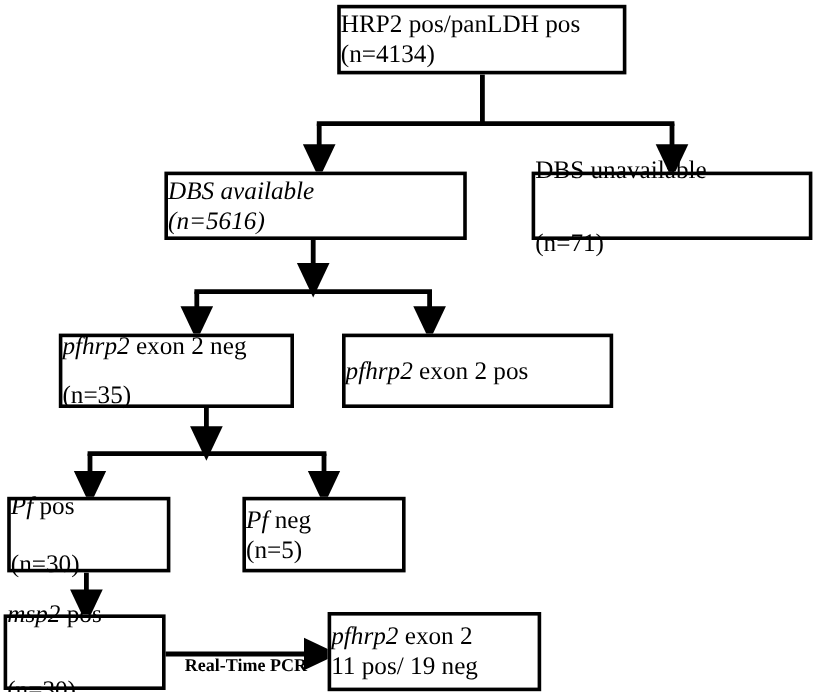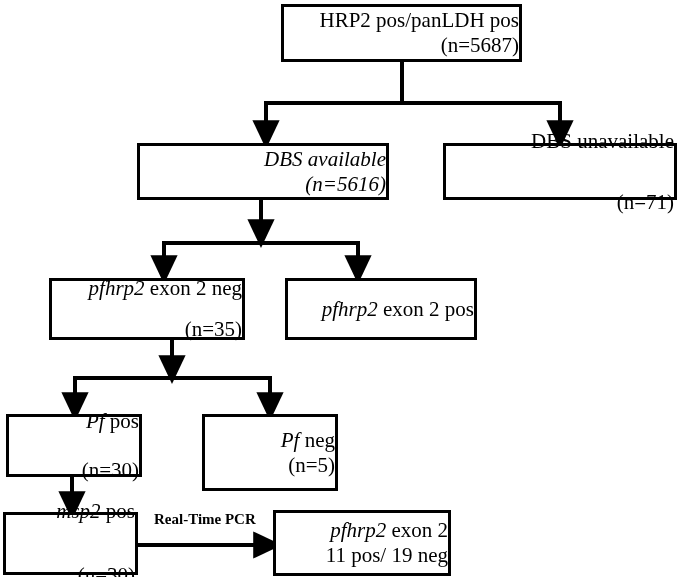--- a/index.html
+++ b/index.html
@@ -15,21 +15,21 @@
     font-family: "Liberation Serif", "DejaVu Serif", serif;
     overflow: hidden;
   }
   .node {
     position: absolute;
     box-sizing: border-box;
     border: 3px solid #000000;
     background: #ffffff;
     display: flex;
     flex-direction: column;
-    align-items: flex-end;
+    align-items: flex-start;
     justify-content: center;
     text-align: center;
     color: #000000;
     line-height: 1.18;
     font-size: 21px;
     z-index: 3;
   }
   .node .line1, .node .line2 {
     display: block;
     white-space: nowrap;
@@ -38,20 +38,21 @@
     font-style: italic;
   }
   .edge-label {
     position: absolute;
     font-size: 15px;
     font-weight: bold;
     color: #000000;
     white-space: nowrap;
     z-index: 4;
     font-family: "Liberation Serif", "DejaVu Serif", serif;
+    margin-top: 36px;
   }
   svg.connectors {
     position: absolute;
     left: 0;
     top: 0;
     width: 685px;
     height: 577px;
     z-index: 1;
   }
 </style>
@@ -92,54 +93,54 @@
       <line x1="72" y1="477" x2="72" y2="504" stroke="#000000" stroke-width="4" marker-end="url(#arrowhead)"></line>
     </g>
 
     <g>
       <line x1="137" y1="545" x2="266" y2="545" stroke="#000000" stroke-width="4" marker-end="url(#arrowhead)"></line>
     </g>
   </svg>
 
   <div class="node" style="left:281px; top:4px; width:241px; height:58px;">
     <span class="line1">HRP2 pos/panLDH pos</span>
-    <span class="line2">(n=5687)</span>
+    <span class="line2">(n=4134)</span>
   </div>
 
   <div class="node" style="left:137px; top:143px; width:252px; height:57px;font-style:italic;">
     <span class="line1">DBS available</span>
     <span class="line2">(n=5616)</span>
   </div>
 
   <div class="node" style="left:443px; top:143px; width:234px; height:57px;gap:36px;">
     <span class="line1">DBS unavailable</span>
     <span class="line2">(n=71)</span>
   </div>
 
   <div class="node" style="left:49px; top:278px; width:196px; height:62px;gap:16px;">
     <span class="line1">
       <span class="ital">pfhrp2</span><span> exon 2 neg</span>
     </span>
     <span class="line2">(n=35)</span>
   </div>
 
-  <div class="node" style="left:285px; top:278px; width:192px; height:62px;padding-left:36px;">
+  <div class="node" style="left:285px; top:278px; width:226px; height:62px;">
     <span class="line1">
       <span class="ital">pfhrp2</span><span> exon 2 pos</span>
     </span>
   </div>
 
   <div class="node" style="left:6px; top:414px; width:136px; height:63px;gap:24px;">
     <span class="line1">
       <span class="ital">Pf</span><span>  pos</span>
     </span>
     <span class="line2">(n=30)</span>
   </div>
 
-  <div class="node" style="left:202px; top:414px; width:136px; height:77px;">
+  <div class="node" style="left:202px; top:414px; width:136px; height:63px;">
     <span class="line1">
       <span class="ital">Pf</span><span>  neg</span>
     </span>
     <span class="line2">(n=5)</span>
   </div>
 
   <div class="node" style="left:3px; top:512px; width:135px; height:63px;gap:39px;">
     <span class="line1">
       <span class="ital">msp2</span><span> pos</span>
     </span>

